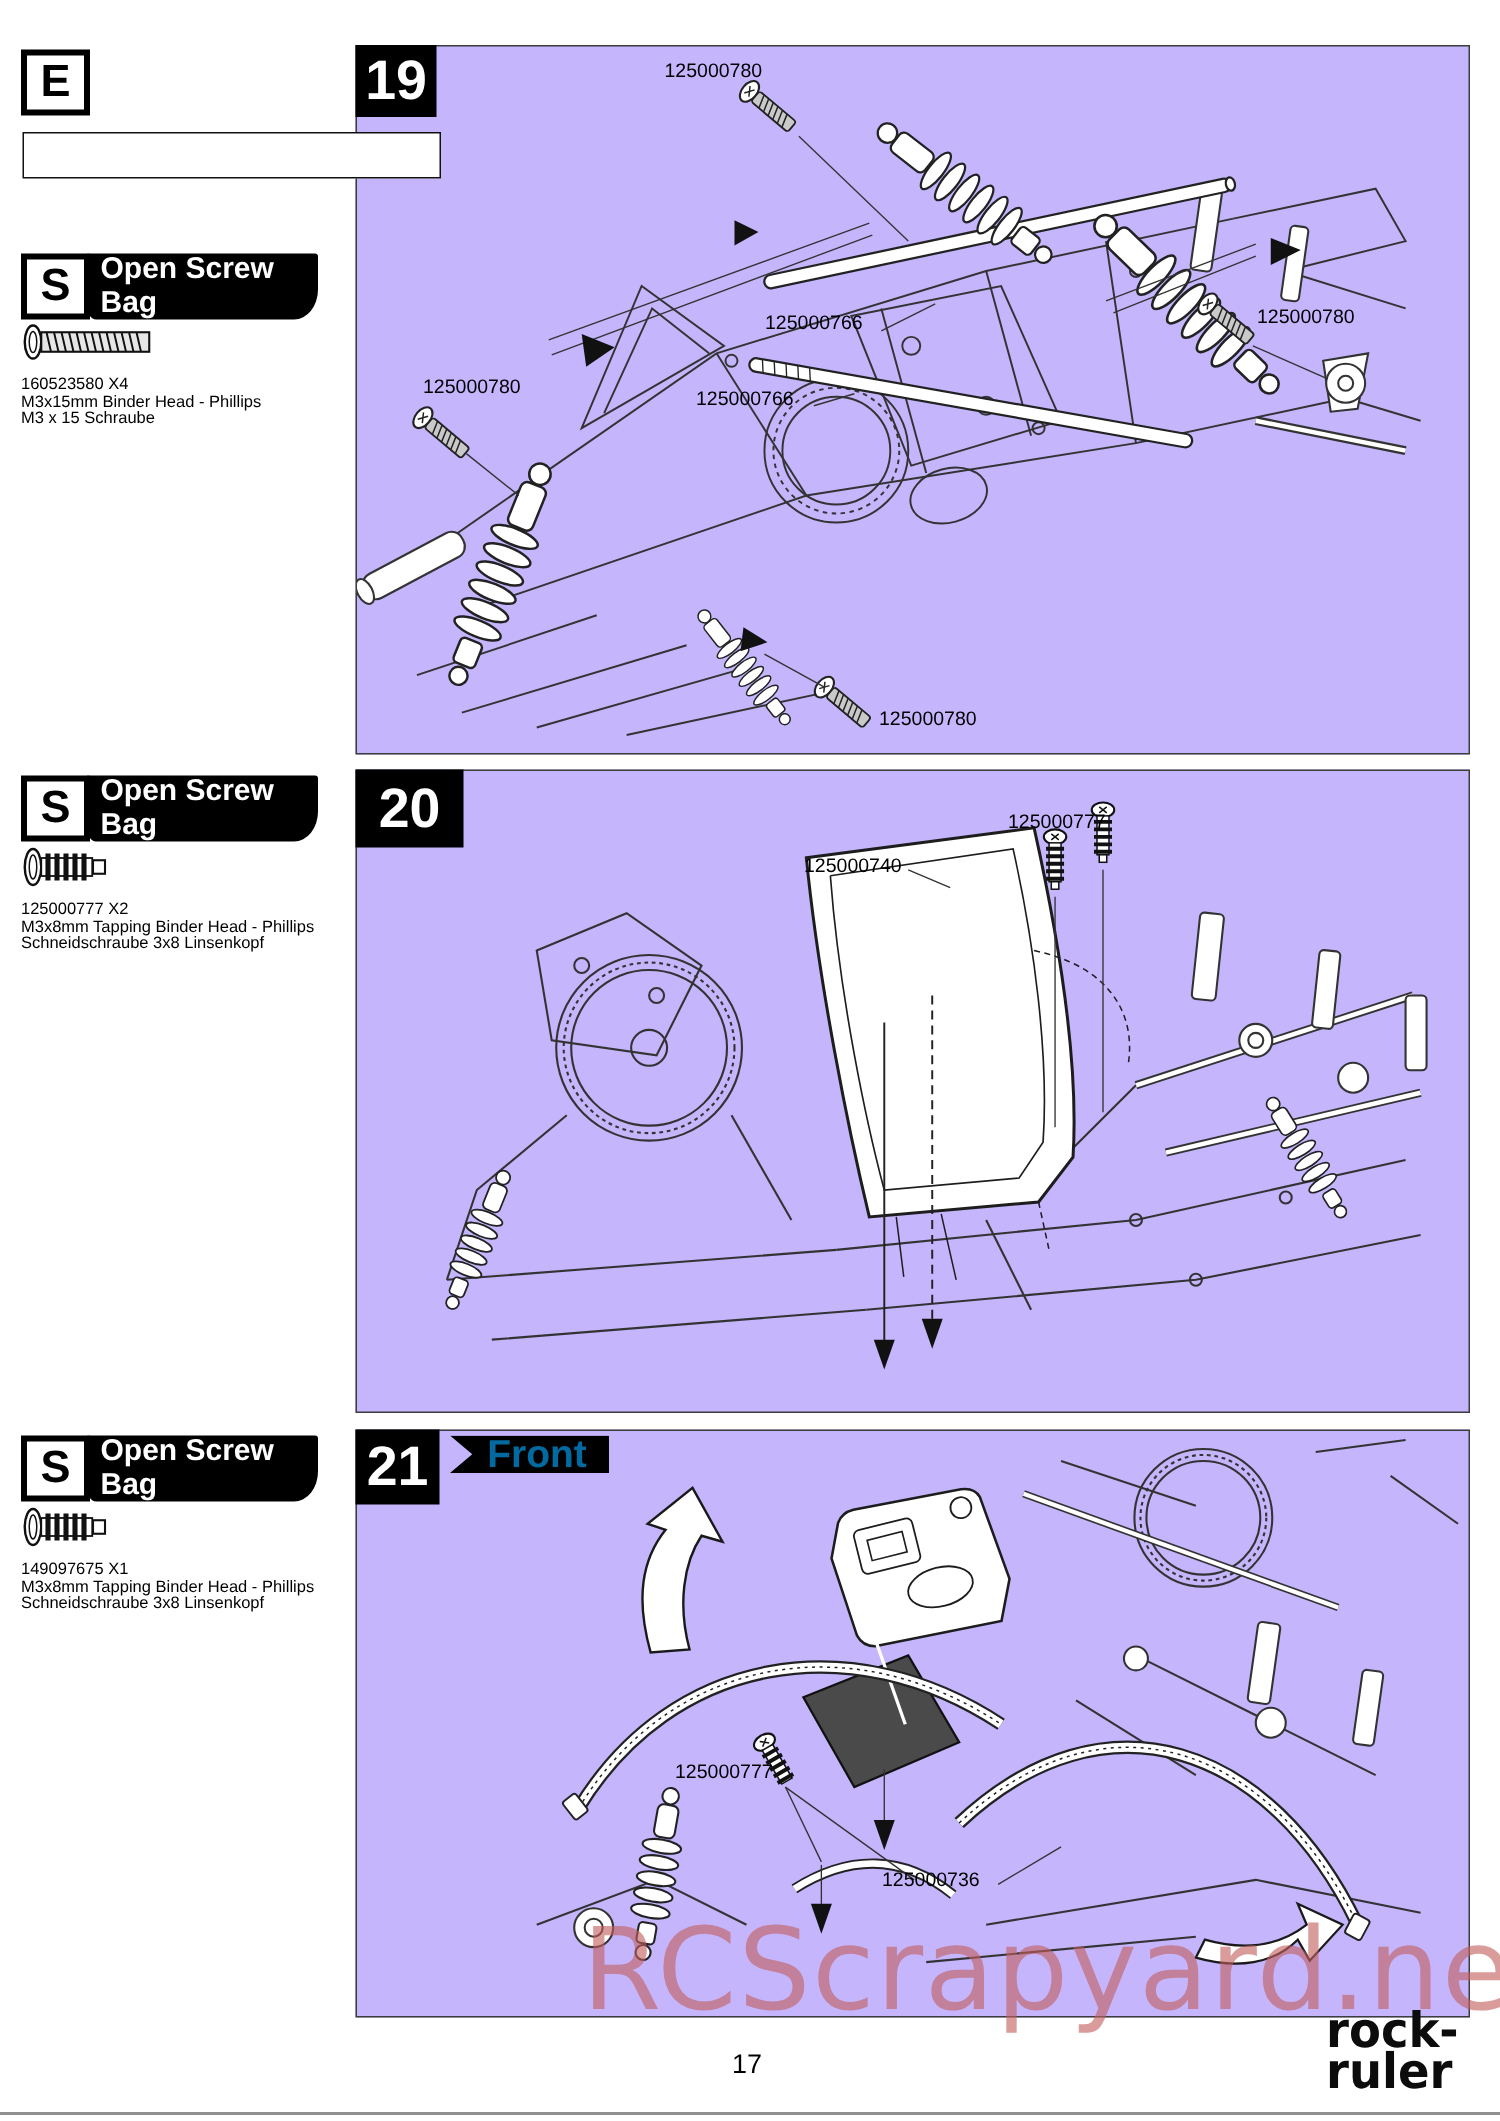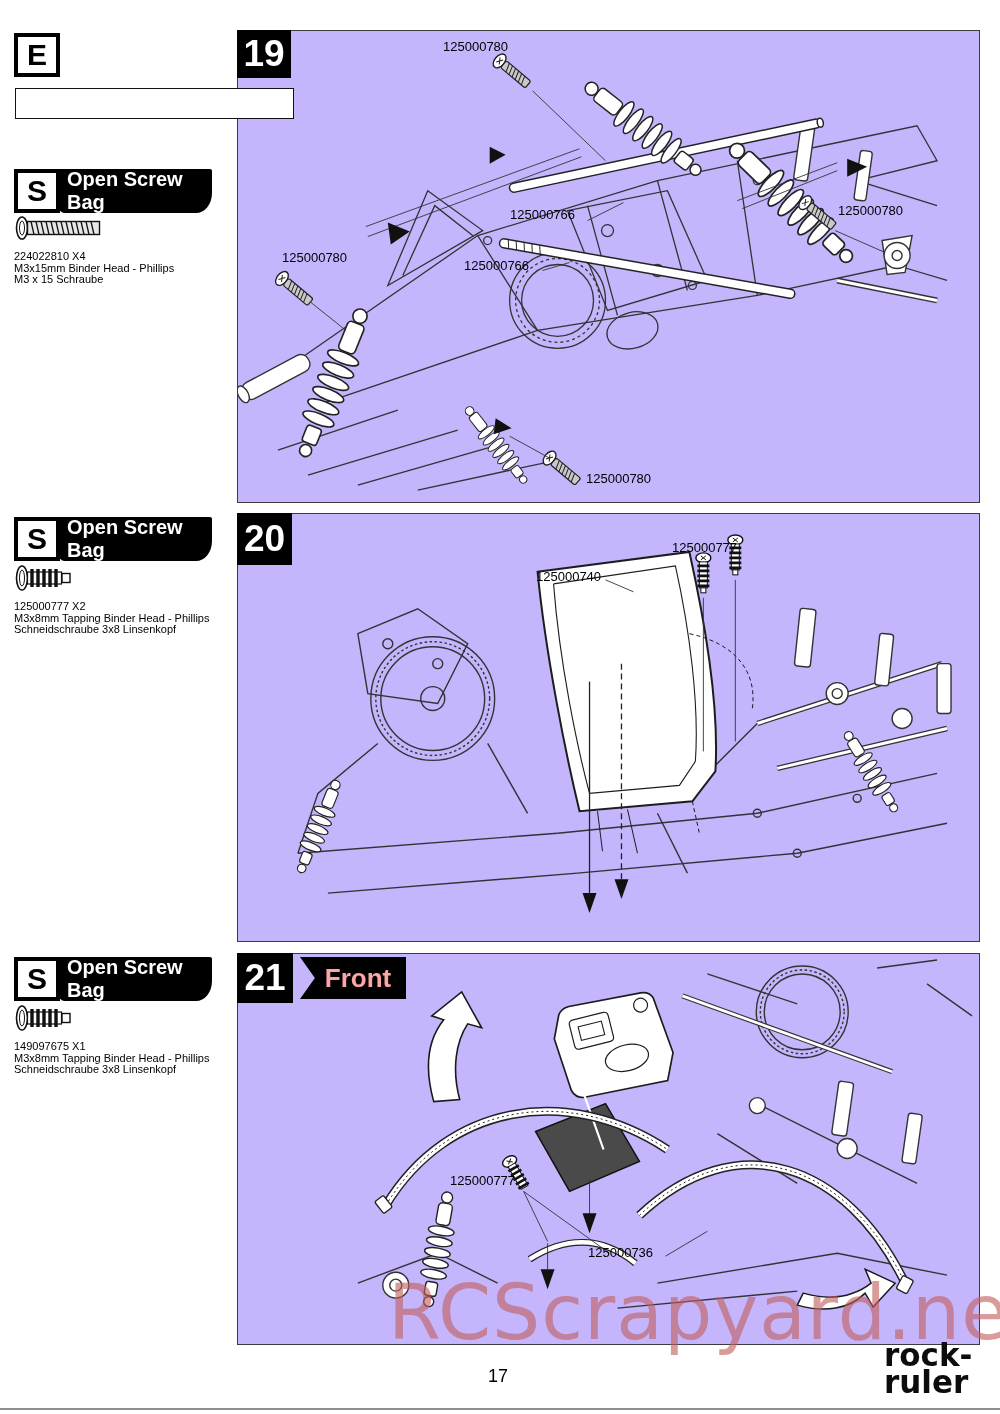--- a/index.html
+++ b/index.html
@@ -12,21 +12,21 @@
   .flag{flex:1;background:#000;color:#fff;font-weight:bold;font-size:20px;display:flex;align-items:center;
         padding-left:9px;border-radius:0 2px 16px 6px / 0 2px 20px 9px;margin-left:-2px;}
   .part-box{position:absolute;left:15px;width:277px;height:29px;border:1.5px solid #111;background:#fff;z-index:3;}
   .part-text{position:absolute;left:14px;width:230px;font-size:11px;line-height:11.5px;}
   .part-text div{white-space:nowrap;}
   .screw-art{position:absolute;left:14px;}
   
   .panel{position:absolute;left:237px;width:743px;border:1.6px solid #3c3c3c;background:#c4b5fd;box-sizing:border-box;}
   .stepnum{position:absolute;background:#000;color:#fff;font-weight:bold;font-size:37px;
            display:flex;align-items:center;justify-content:center;z-index:4;}
-  .front-flag{position:absolute;left:300px;top:957px;width:106px;height:42px;background:#000;color:#fca5a5;
+  .front-flag{position:absolute;left:300px;top:957px;width:106px;height:25px;background:#000;color:#0369a1;
               font-weight:bold;font-size:26px;display:flex;align-items:center;justify-content:center;
               padding-left:10px;box-sizing:border-box;z-index:4;
               clip-path:polygon(0 0,100% 0,100% 100%,0 100%,14% 50%);}
   .dlabel{position:absolute;font-size:13px;color:#000;z-index:3;white-space:nowrap;}
   .panel svg{position:absolute;left:0;top:0;}
   
   .watermark{position:absolute;left:388px;top:1268px;font-size:76px;white-space:nowrap;
              color:#c2605e;opacity:.62;z-index:40;letter-spacing:1px;font-family:"DejaVu Sans",sans-serif;}
   .ansmann{position:absolute;left:58px;top:1336px;width:270px;height:70px;color:#585858;}
   .ansmann .brand{position:absolute;left:12px;top:14px;font-weight:bold;font-size:33px;letter-spacing:1px;}
@@ -56,21 +56,21 @@
   </div>
 
   <svg class="screw-art" style="top:214px;" width="95" height="28" viewBox="0 0 95 28">
     <ellipse cx="8" cy="14" rx="5.5" ry="11" fill="#fff" stroke="#111" stroke-width="1.6"></ellipse>
     <ellipse cx="8" cy="14" rx="2.5" ry="7" fill="none" stroke="#111" stroke-width="1"></ellipse>
     <rect x="13.5" y="7.5" width="72" height="13" fill="#e6e6e6" stroke="#111" stroke-width="1.4"></rect>
     <path d="M17,7.5 l3,13 M22,7.5 l3,13 M27,7.5 l3,13 M32,7.5 l3,13 M37,7.5 l3,13 M42,7.5 l3,13 M47,7.5 l3,13 M52,7.5 l3,13 M57,7.5 l3,13 M62,7.5 l3,13 M67,7.5 l3,13 M72,7.5 l3,13 M77,7.5 l3,13" stroke="#111" stroke-width="1.3" fill="none"></path>
   </svg>
 
   <div class="part-text" style="top:251px;">
-    <div>224022810 X4</div>
+    <div>160523580 X4</div>
     <div>M3x15mm Binder Head - Phillips</div>
     <div>M3 x 15 Schraube</div>
   </div>
 
   <div class="banner" style="top:517px;">
     <div class="badge">S</div>
     <div class="flag">Open Screw Bag</div>
   </div>
 
   <svg class="screw-art" style="top:563px;" width="70" height="30" viewBox="0 0 70 30">
@@ -285,21 +285,21 @@
         <path d="M384,150 L384,368" stroke-width="1.3" stroke-dasharray="6,4"></path>
       </g>
       <g fill="#111" stroke="none">
         <polygon points="345,380 359,380 352,400"></polygon>
         <polygon points="377,366 391,366 384,386"></polygon>
       </g>
     </svg>
     <span class="dlabel" style="left:434px;top:26px;">125000777</span>
     <span class="dlabel" style="left:298px;top:55px;">125000740</span>
   </div>
-  <div class="stepnum" style="left:237px;top:513px;width:55px;height:52px;">20</div>
+  <div class="stepnum" style="left:237px;top:513px;width:72px;height:52px;">20</div>
 
   <div class="panel" style="top:953px;height:392px;">
     <svg width="739" height="388" viewBox="0 0 740 389" preserveAspectRatio="none">
       <defs>
         <g id="shock21" fill="#fff" stroke="#222" stroke-width="1.4">
           <circle cx="-8" cy="0" r="5.5"></circle>
             <rect x="-2" y="-7" width="22" height="14" rx="4"></rect>
           <ellipse cx="26" cy="0" rx="4.5" ry="13"></ellipse>
             <ellipse cx="37" cy="0" rx="4.5" ry="13"></ellipse>
           <ellipse cx="48" cy="0" rx="4.5" ry="13"></ellipse>

